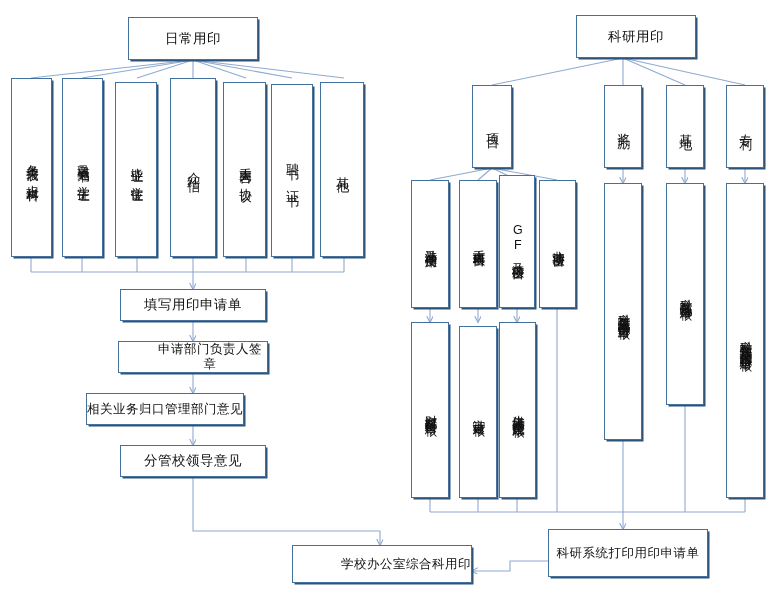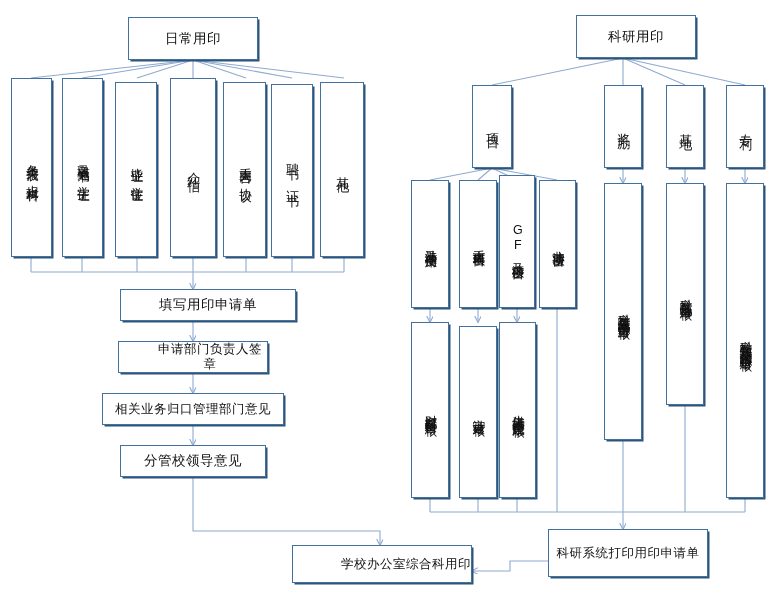--- a/index.html
+++ b/index.html
@@ -119,27 +119,27 @@
   <div class="node v tight shadow" style="left:223px;top:82px;width:43px;height:175px;">
     <span class="lbl">重大合同  协议</span>
   </div>
   <div class="node v roomy shadow" style="left:271px;top:84px;width:42px;height:173px;">
     <span class="lbl">聘书  证书</span>
   </div>
   <div class="node v roomy shadow" style="left:320px;top:82px;width:44px;height:175px;">
     <span class="lbl">其他</span>
   </div>
 
-  <div class="node h shadow" style="left:120px;top:289px;width:176px;height:32px;">
+  <div class="node h shadow" style="left:120px;top:289px;width:146px;height:32px;">
     <span class="lbl">填写用印申请单</span>
   </div>
   <div class="node h small shadow" style="left:118px;top:341px;width:150px;height:32px;padding-left:34px;">
     <span class="lbl">申请部门负责人签章</span>
   </div>
-  <div class="node h small shadow" style="left:102px;top:393px;width:182px;height:32px;">
+  <div class="node h small shadow" style="left:86px;top:393px;width:158px;height:32px;">
     <span class="lbl">相关业务归口管理部门意见</span>
   </div>
   <div class="node h shadow" style="left:120px;top:445px;width:146px;height:32px;justify-content:center;">
     <span class="lbl">分管校领导意见</span>
   </div>
 
   <div class="node h shadow" style="left:563px;top:15px;width:120px;height:43px;margin-left:13px;">
     <span class="lbl">科研用印</span>
   </div>
 

